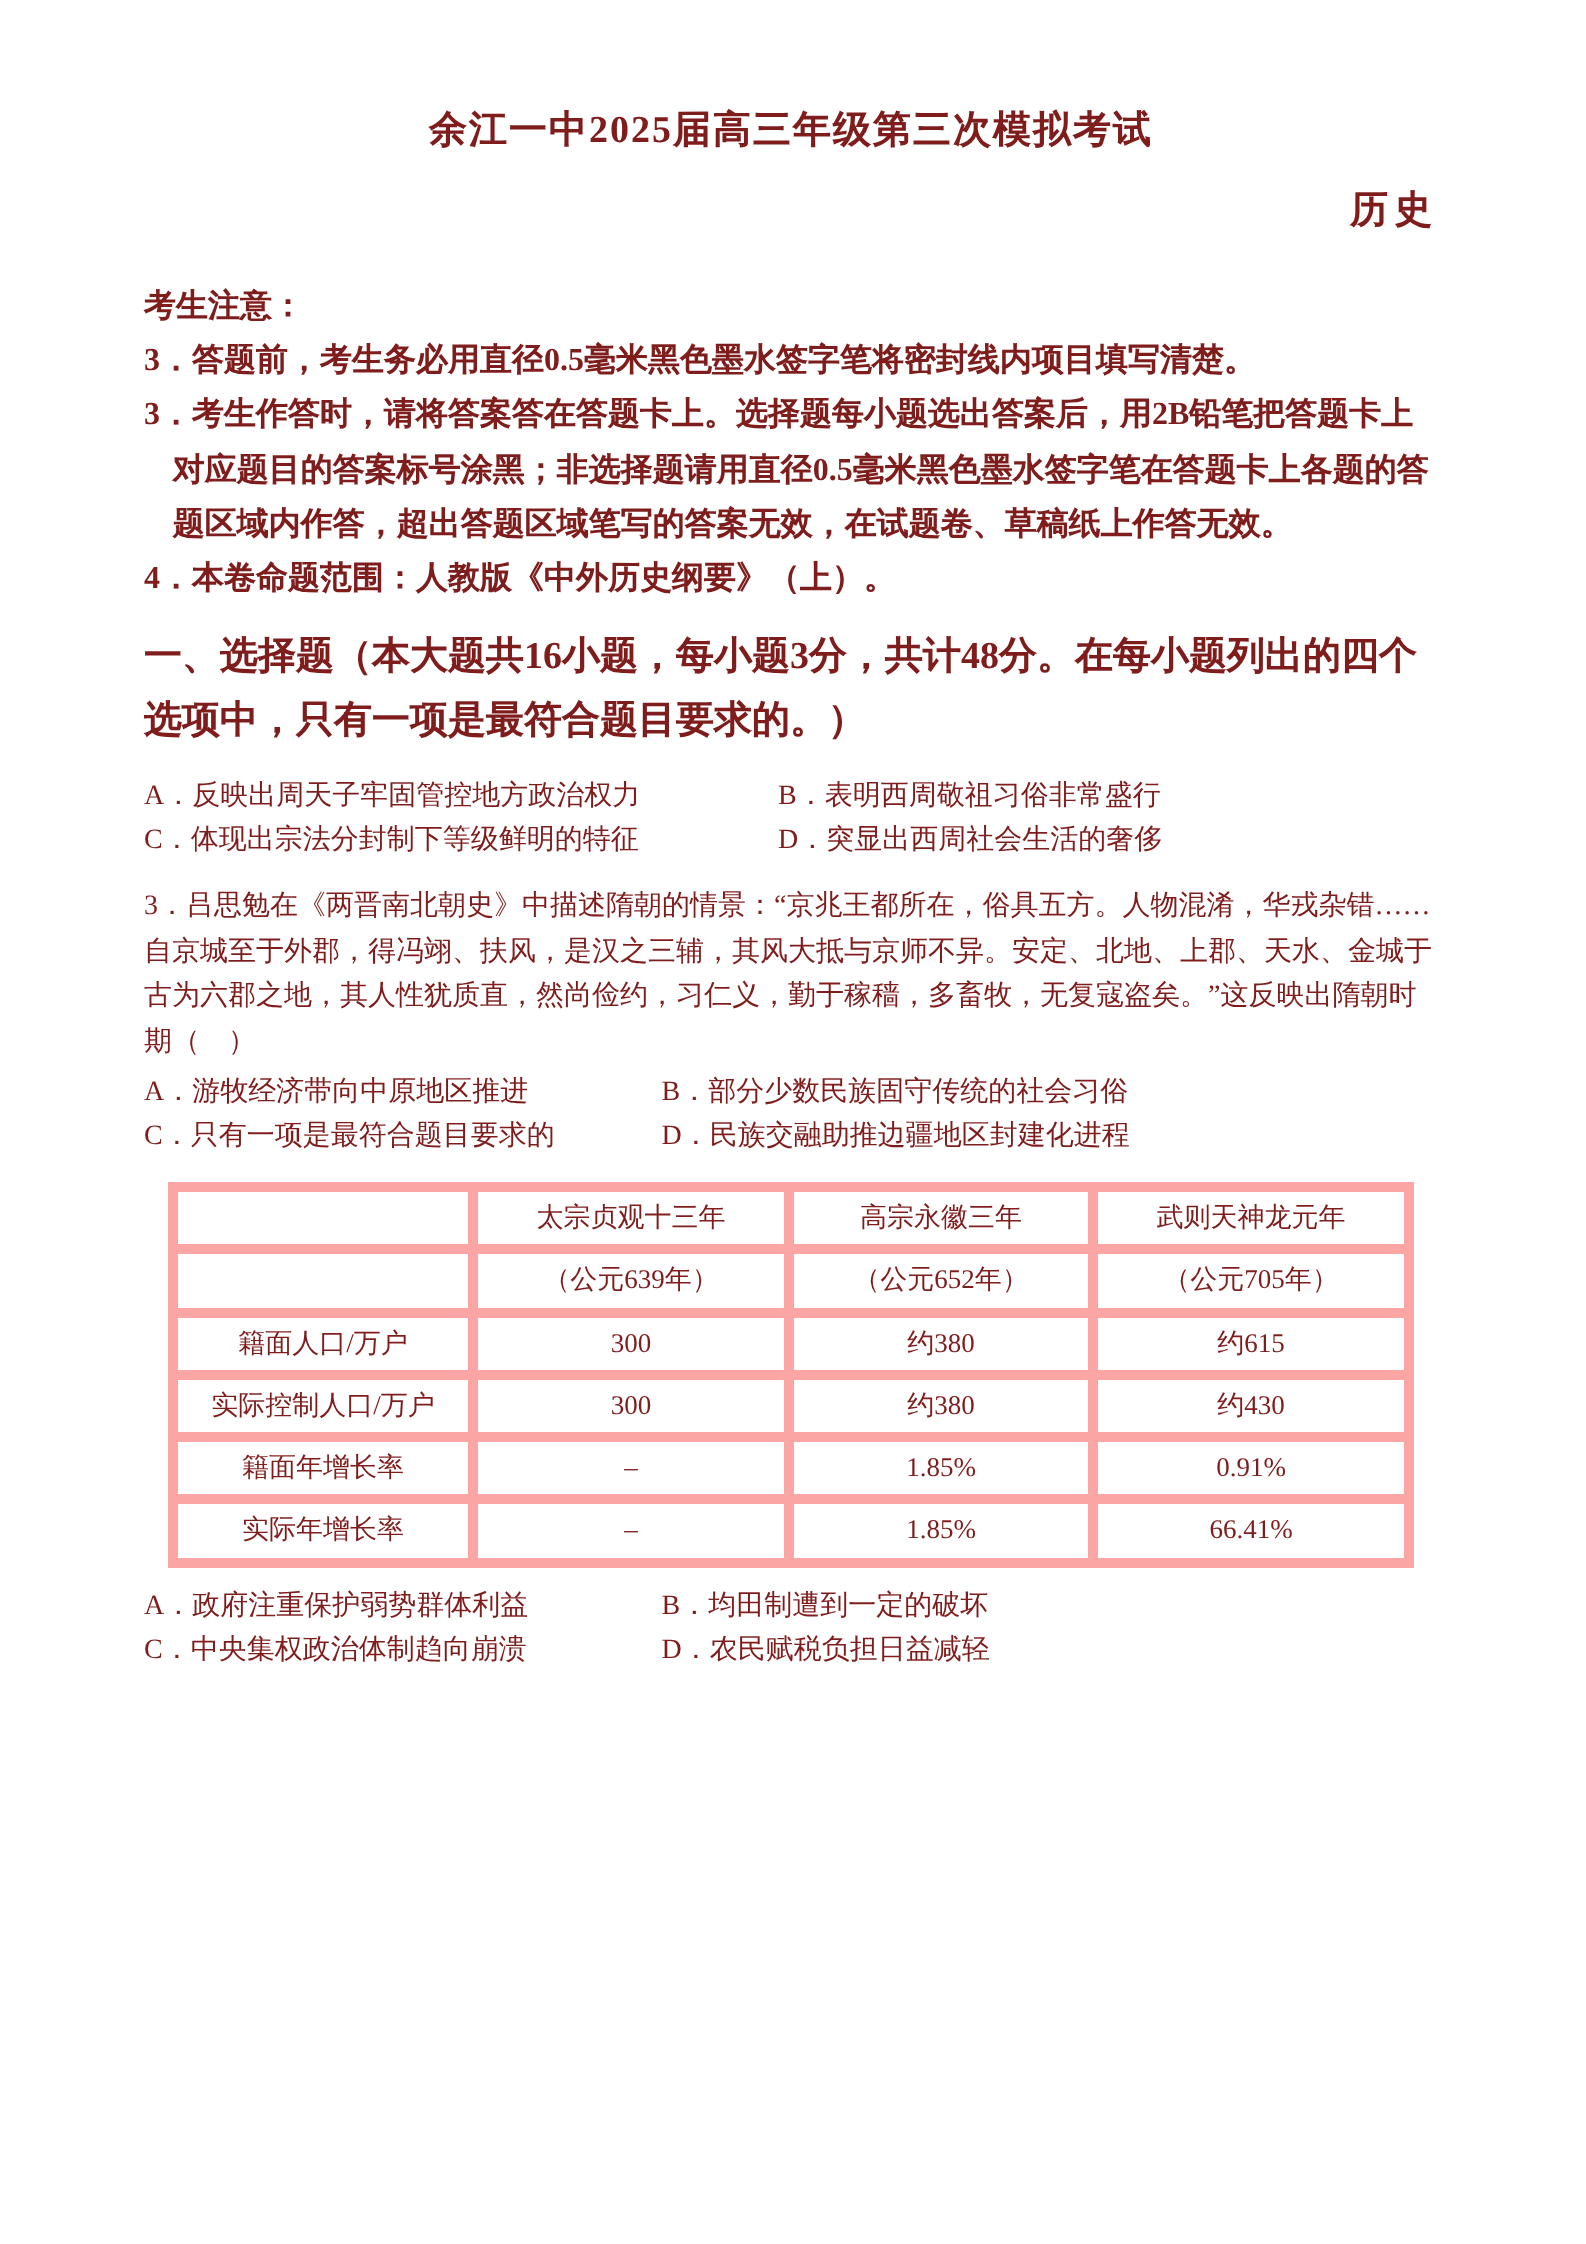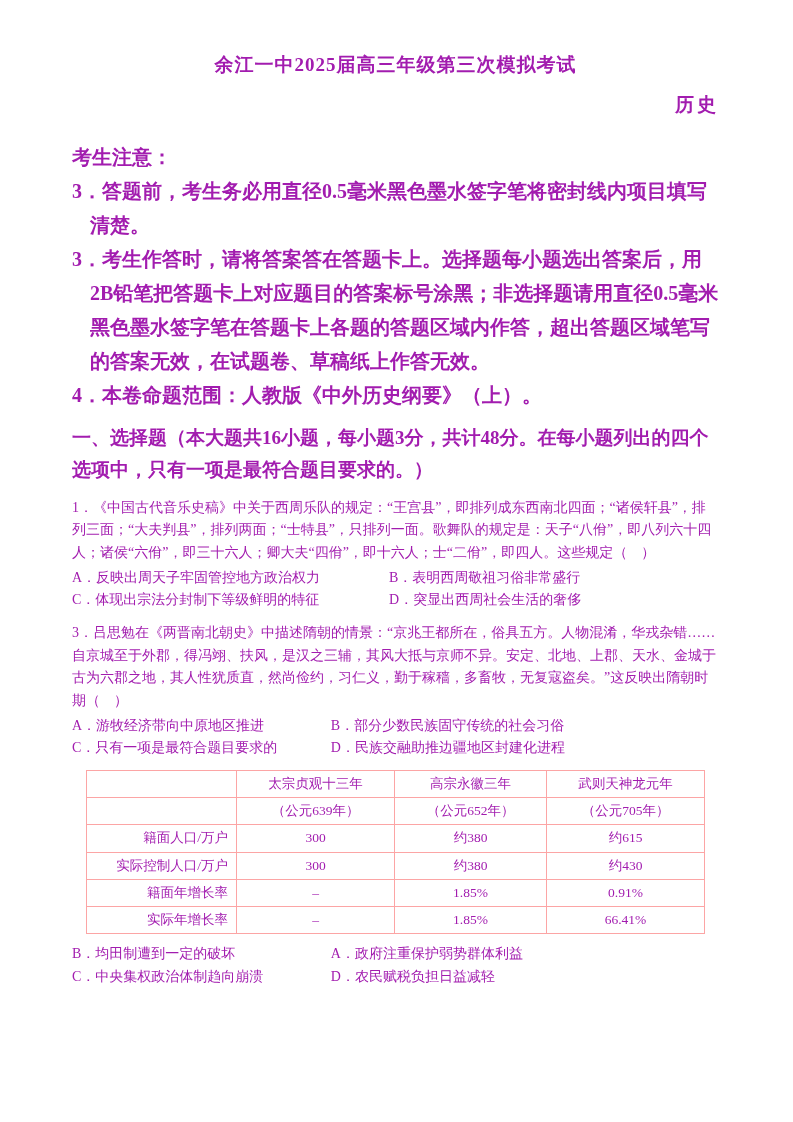--- a/index.html
+++ b/index.html
@@ -2,41 +2,41 @@
 <html><head>
 <meta charset="utf-8">
 <style>
   * { box-sizing: border-box; }
   html, body { margin: 0; padding: 0; background: #ffffff; }
   .page {
     width: 793px;
     height: 1122px;
     padding: 52px 74px 28px 72px;
     background: #ffffff;
-    color: #a21caf;
+    color: #7f1d1d;
     font-family: "Liberation Serif", "DejaVu Serif", serif;
     overflow: hidden;
   }
   .title {
     margin: 0;
     text-align: center;
     font-size: 19px;
     font-weight: 700;
     letter-spacing: 1px;
   }
   .subject {
     margin: 14px 0 0 0;
     text-align: right;
     font-size: 19px;
     font-weight: 700;
     letter-spacing: 3px;
   }
   .notice {
     margin-top: 22px;
-    font-size: 20px;
+    font-size: 16px;
     font-weight: 700;
     line-height: 1.7;
   }
   .notice p { margin: 0; }
   .notice-item { padding-left: 0.9em; text-indent: -0.9em; }
   .section-heading {
     margin: 10px 0 4px 0;
     font-size: 19px;
     font-weight: 700;
     line-height: 1.7;
@@ -54,26 +54,26 @@
   }
   .options.tight { grid-template-columns: 40% 60%; }
   .opt { display: block; }
   .data-table {
     border-collapse: collapse;
     margin: 9px auto 9px auto;
     font-size: 13.5px;
     line-height: 1.5;
   }
   .data-table td {
-    border: 1px solid #fca5a5;
+    border: 5px solid #fca5a5;
     padding: 3px 8px;
     text-align: center;
     height: 24px;
   }
-  .data-table td.row-label { text-align: right; }
+  .data-table td.row-label { text-align: center; }
   col.c0 { width: 150px; }
   col.c1 { width: 158px; }
   col.c2 { width: 152px; }
   col.c3 { width: 158px; }
 </style>
 </head>
 <body>
 
 <div class="page">
 
@@ -83,21 +83,20 @@
   <div class="notice">
     <p class="notice-heading">考生注意：</p>
     <p class="notice-item">3．答题前，考生务必用直径0.5毫米黑色墨水签字笔将密封线内项目填写清楚。</p>
     <p class="notice-item">3．考生作答时，请将答案答在答题卡上。选择题每小题选出答案后，用2B铅笔把答题卡上对应题目的答案标号涂黑；非选择题请用直径0.5毫米黑色墨水签字笔在答题卡上各题的答题区域内作答，超出答题区域笔写的答案无效，在试题卷、草稿纸上作答无效。</p>
     <p class="notice-item">4．本卷命题范围：人教版《中外历史纲要》（上）。</p>
   </div>
 
   <p class="section-heading">一、选择题（本大题共16小题，每小题3分，共计48分。在每小题列出的四个选项中，只有一项是最符合题目要求的。）</p>
 
   <div class="question">
-    <p class="stem">1．《中国古代音乐史稿》中关于西周乐队的规定：“王宫县”，即排列成东西南北四面；“诸侯轩县”，排列三面；“大夫判县”，排列两面；“士特县”，只排列一面。歌舞队的规定是：天子“八佾”，即八列六十四人；诸侯“六佾”，即三十六人；卿大夫“四佾”，即十六人；士“二佾”，即四人。这些规定（　）</p>
     <div class="options">
       <span class="opt">A．反映出周天子牢固管控地方政治权力</span>
       <span class="opt">B．表明西周敬祖习俗非常盛行</span>
       <span class="opt">C．体现出宗法分封制下等级鲜明的特征</span>
       <span class="opt">D．突显出西周社会生活的奢侈</span>
     </div>
   </div>
 
 
   <div class="question">
@@ -153,20 +152,20 @@
         <tr>
           <td class="row-label">实际年增长率</td>
           <td>–</td>
           <td>1.85%</td>
           <td>66.41%</td>
         </tr>
       </tbody>
     </table>
 
     <div class="options tight">
+      <span class="opt">A．政府注重保护弱势群体利益</span>
       <span class="opt">B．均田制遭到一定的破坏</span>
-      <span class="opt">A．政府注重保护弱势群体利益</span>
       <span class="opt">C．中央集权政治体制趋向崩溃</span>
       <span class="opt">D．农民赋税负担日益减轻</span>
     </div>
   </div>
 
 </div>
 
 </body></html>

